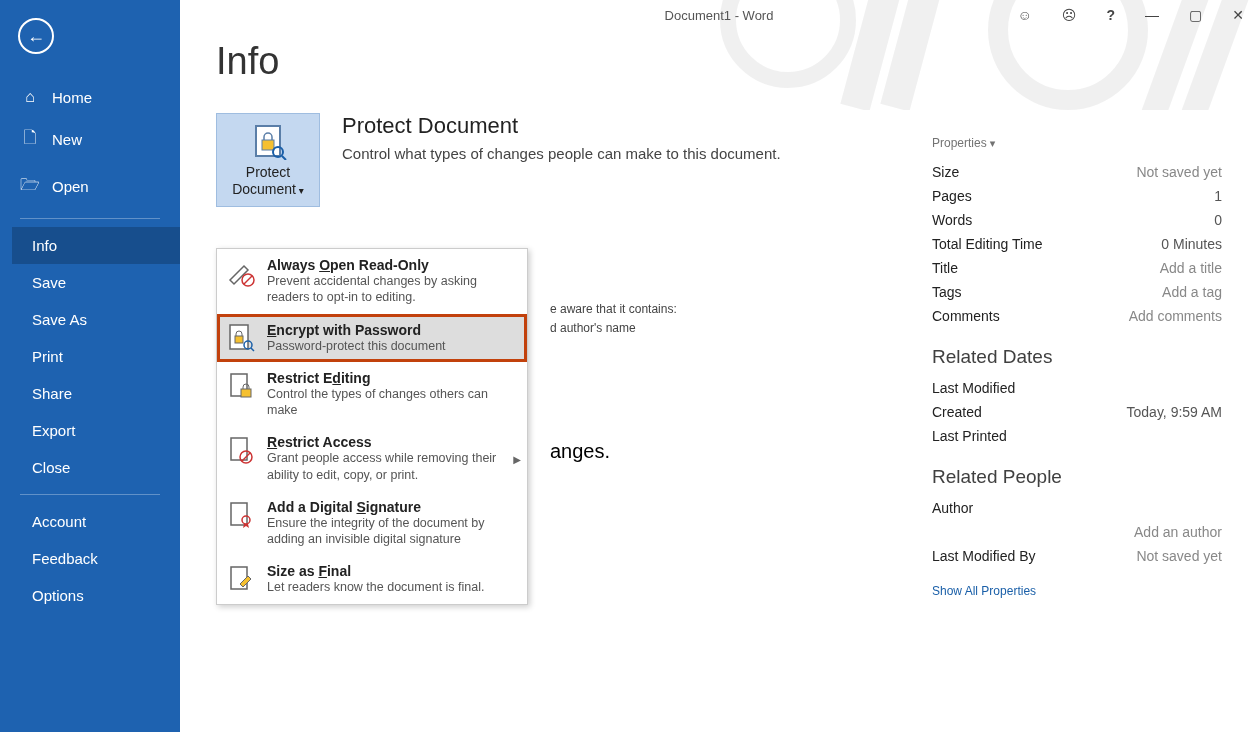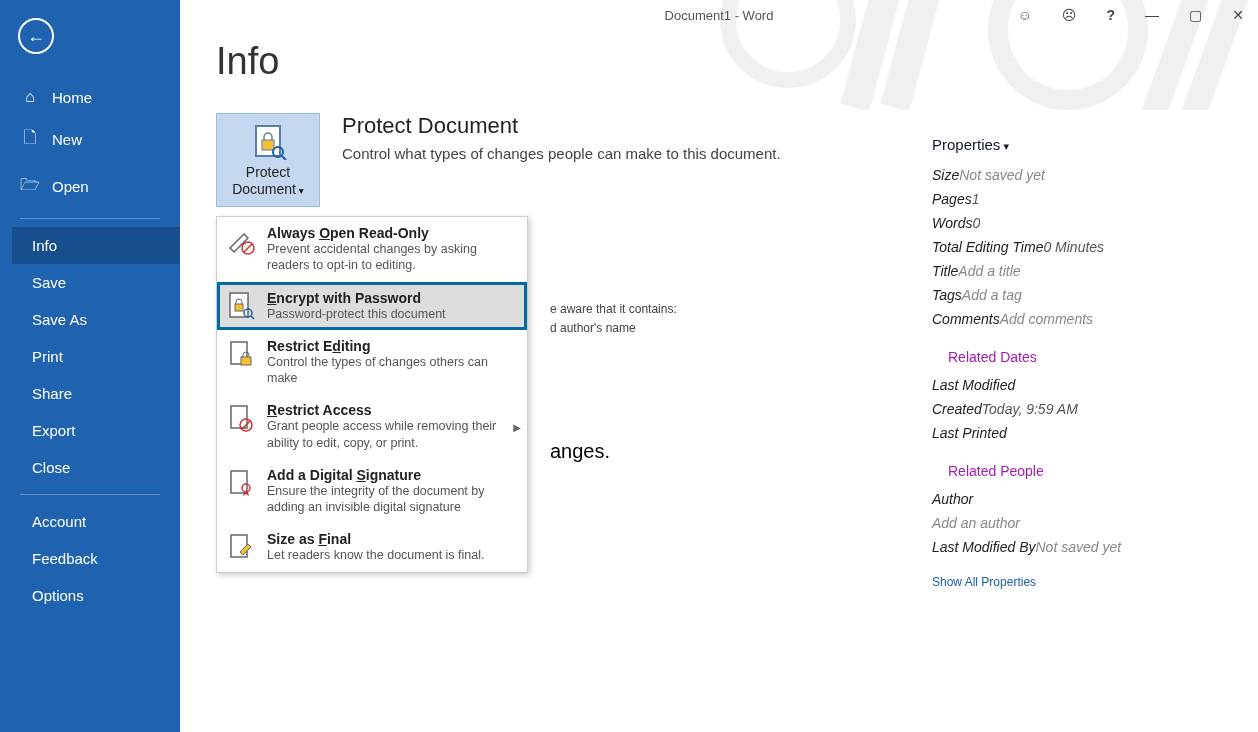--- a/index.html
+++ b/index.html
@@ -25,42 +25,42 @@
 .page-title { font-size: 38px; font-weight: 300; color: #333; margin-bottom: 30px; }
 
 .content-row { display: flex; align-items: flex-start; gap: 22px; }
 .protect-btn { width: 104px; height: 94px; background: #c4d8f0; border: 1px solid #9fbde0; display: flex; flex-direction: column; align-items: center; justify-content: center; cursor: pointer; }
 .protect-btn-label { font-size: 14px; color: #222; margin-top: 4px; text-align: center; line-height: 1.2; }
 .protect-btn-label::after { content: " ▾"; font-size: 10px; }
 
 .section-body h2 { font-size: 22px; font-weight: 400; color: #222; margin-bottom: 6px; }
 .section-body p { font-size: 15px; color: #444; }
 
-.dropdown { position: absolute; left: 36px; top: 216px; width: 312px; background: #fff; border: 1px solid #ccc; box-shadow: 2px 2px 6px rgba(0,0,0,0.2); z-index: 10; }
+.dropdown { position: absolute; left: 36px; top: 248px; width: 312px; background: #fff; border: 1px solid #ccc; box-shadow: 2px 2px 6px rgba(0,0,0,0.2); z-index: 10; }
 .dd-item { display: flex; padding: 8px 10px 8px 8px; gap: 10px; cursor: pointer; position: relative; }
-.dd-item.highlighted { background: #ddd; border: 3px solid #0369a1; padding: 5px 7px 5px 5px; }
+.dd-item.highlighted { background: #ddd; border: 3px solid #c2410c; padding: 5px 7px 5px 5px; }
 .dd-icon { width: 32px; height: 32px; display: flex; align-items: center; justify-content: center; font-size: 22px; color: #555; flex-shrink: 0; }
 .dd-text { flex: 1; }
 .dd-title { font-size: 14px; font-weight: 600; color: #222; }
 .dd-title .ul { text-decoration: underline; }
 .dd-desc { font-size: 12.5px; color: #555; line-height: 1.3; }
 .dd-arrow { position: absolute; right: 6px; top: 50%; transform: translateY(-50%); font-size: 10px; color: #666; }
 
 .behind-text { position: absolute; left: 370px; top: 300px; font-size: 12px; color: #444; line-height: 1.6; }
 .behind-text2 { position: absolute; left: 370px; top: 440px; font-size: 20px; color: #000000; text-align: right; }
 
 .props { position: absolute; right: 36px; top: 136px; width: 290px; }
-.props-header { font-size: 15px; color: #0f172a; margin-bottom: 10px; }
+.props-header { font-size: 12px; color: #737373; margin-bottom: 10px; }
 .props-header::after { content: " ▾"; font-size: 11px; }
-.prop-row { display: flex; padding: 4px 0; font-size: 14px; font-style: italic; }
+.prop-row { display: flex; justify-content: space-between; padding: 4px 0; font-size: 14px; }
 .prop-label { color: #222; }
 .prop-val { color: #888; }
 .prop-val.link { color: #888; cursor: pointer; }
 .prop-val.normal { color: #555; }
-.props-section-title { font-size: 14px; color: #a21caf; margin: 18px 16px 8px; }
+.props-section-title { font-size: 19px; color: #404040; margin: 18px 0 8px; }
 .show-all { color: #1a5fa8; font-size: 12px; cursor: pointer; margin-top: 16px; display: inline-block; }
 
 .bg-shapes { position: absolute; top: -10px; right: 0; width: 540px; height: 120px; overflow: hidden; z-index: -1; opacity: 0.12; }
 .bg-shapes svg { width: 100%; height: 100%; }
 </style>
 </head>
 <body>
 
 <div class="bg-shapes">
   <svg viewBox="0 0 540 120">

